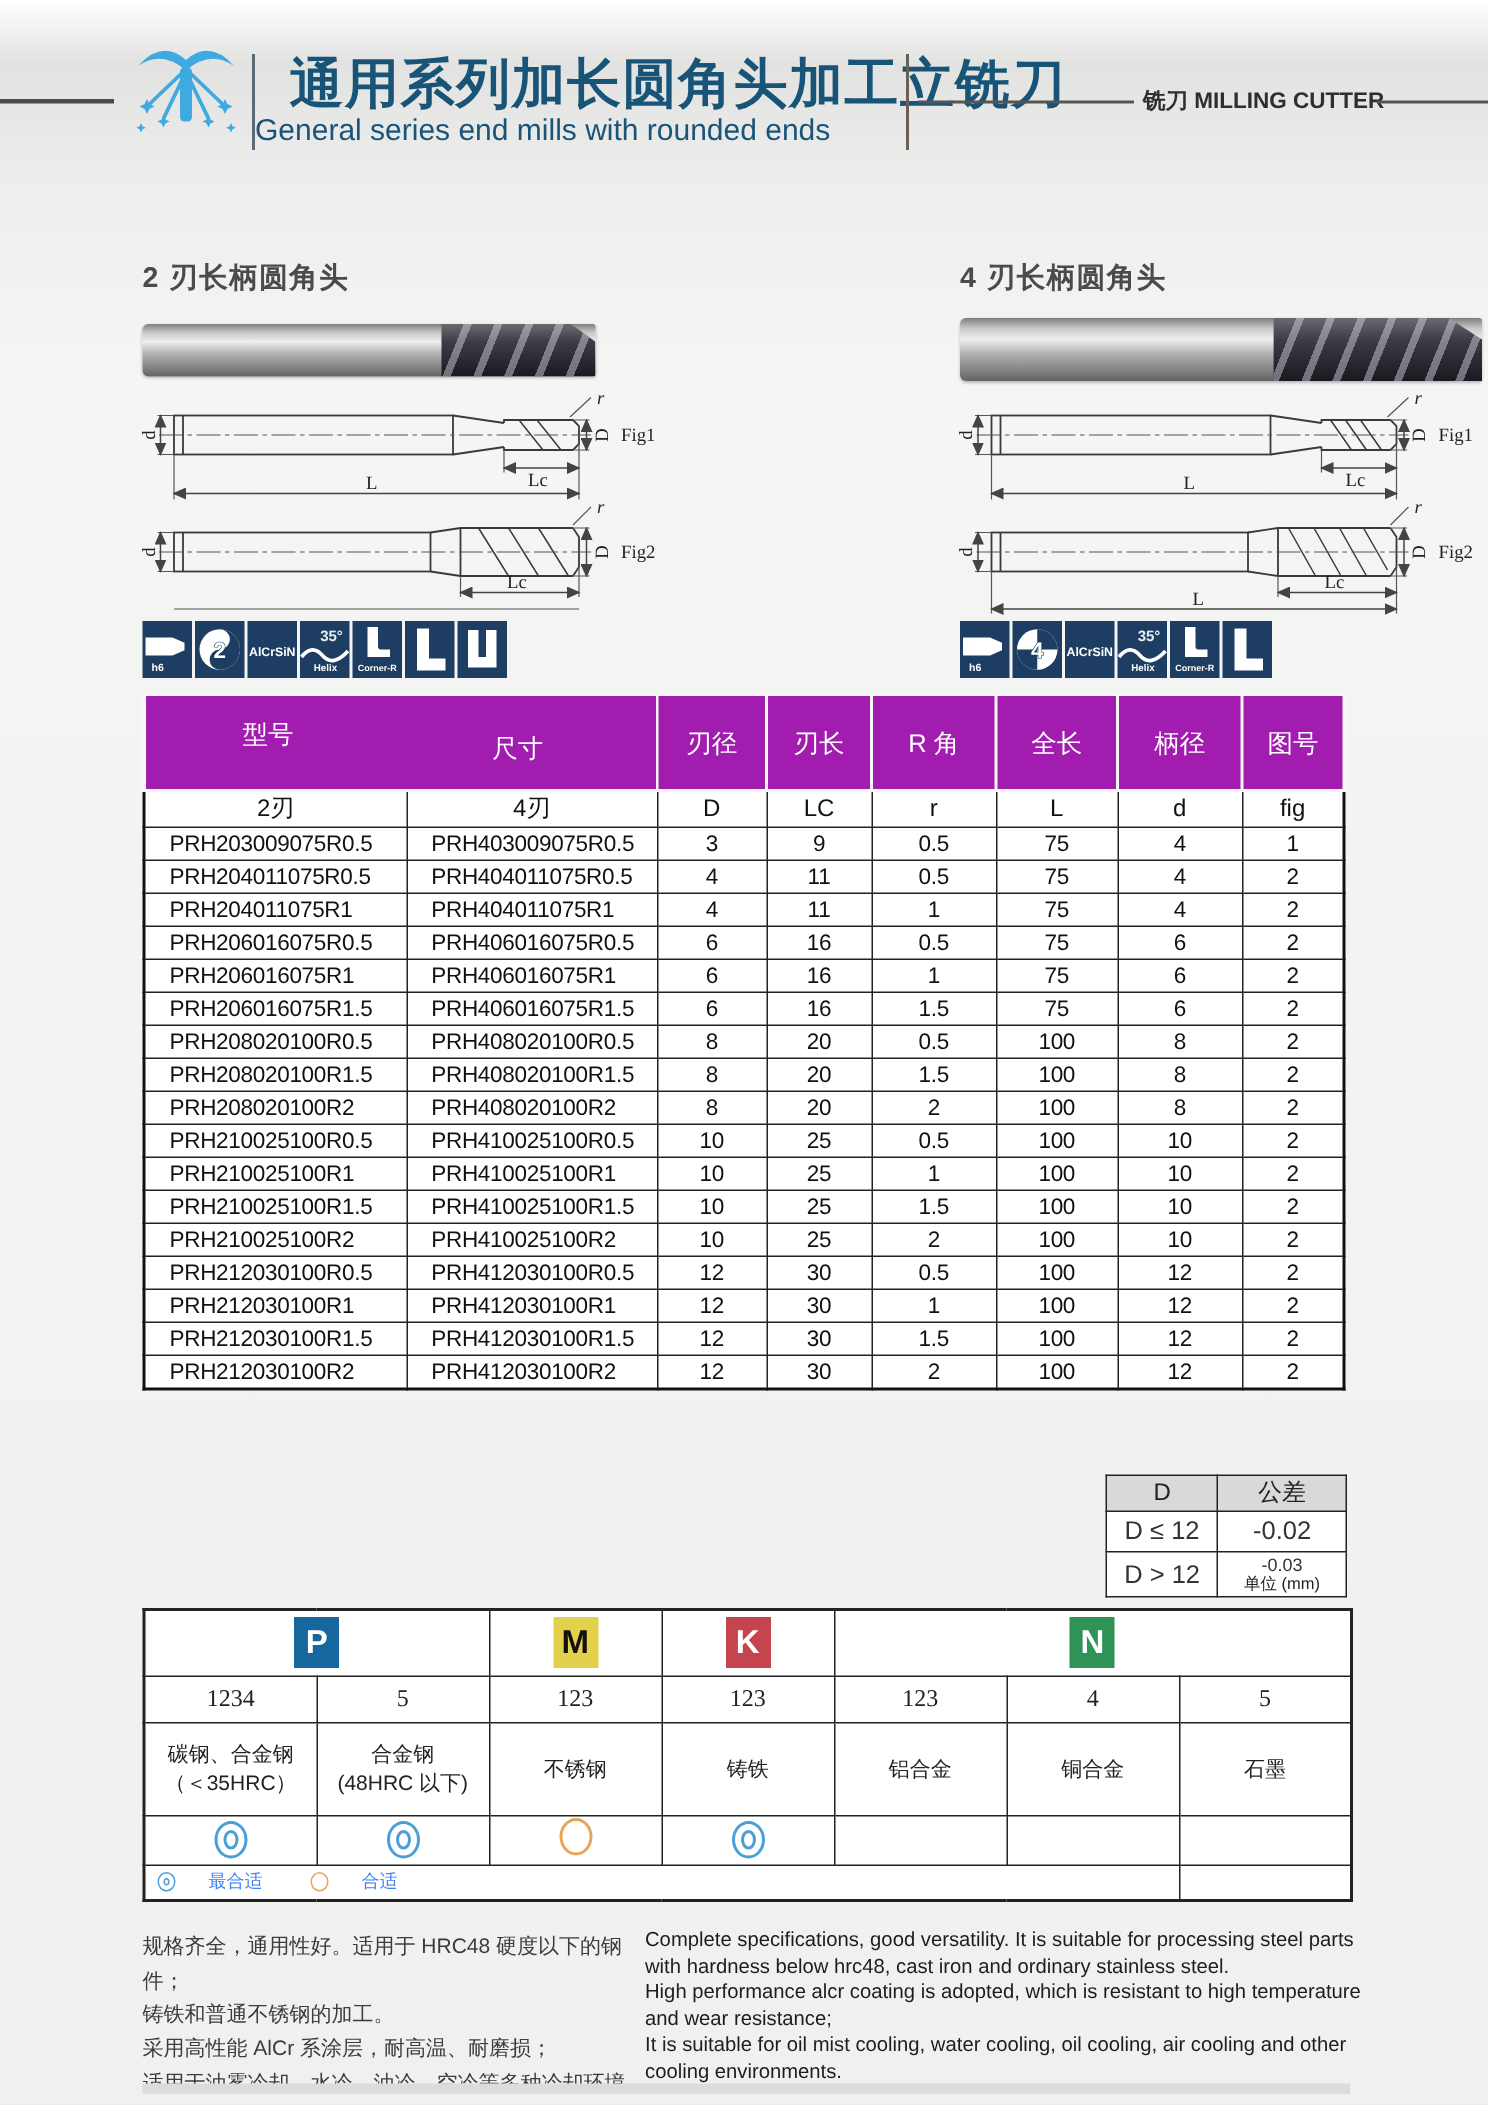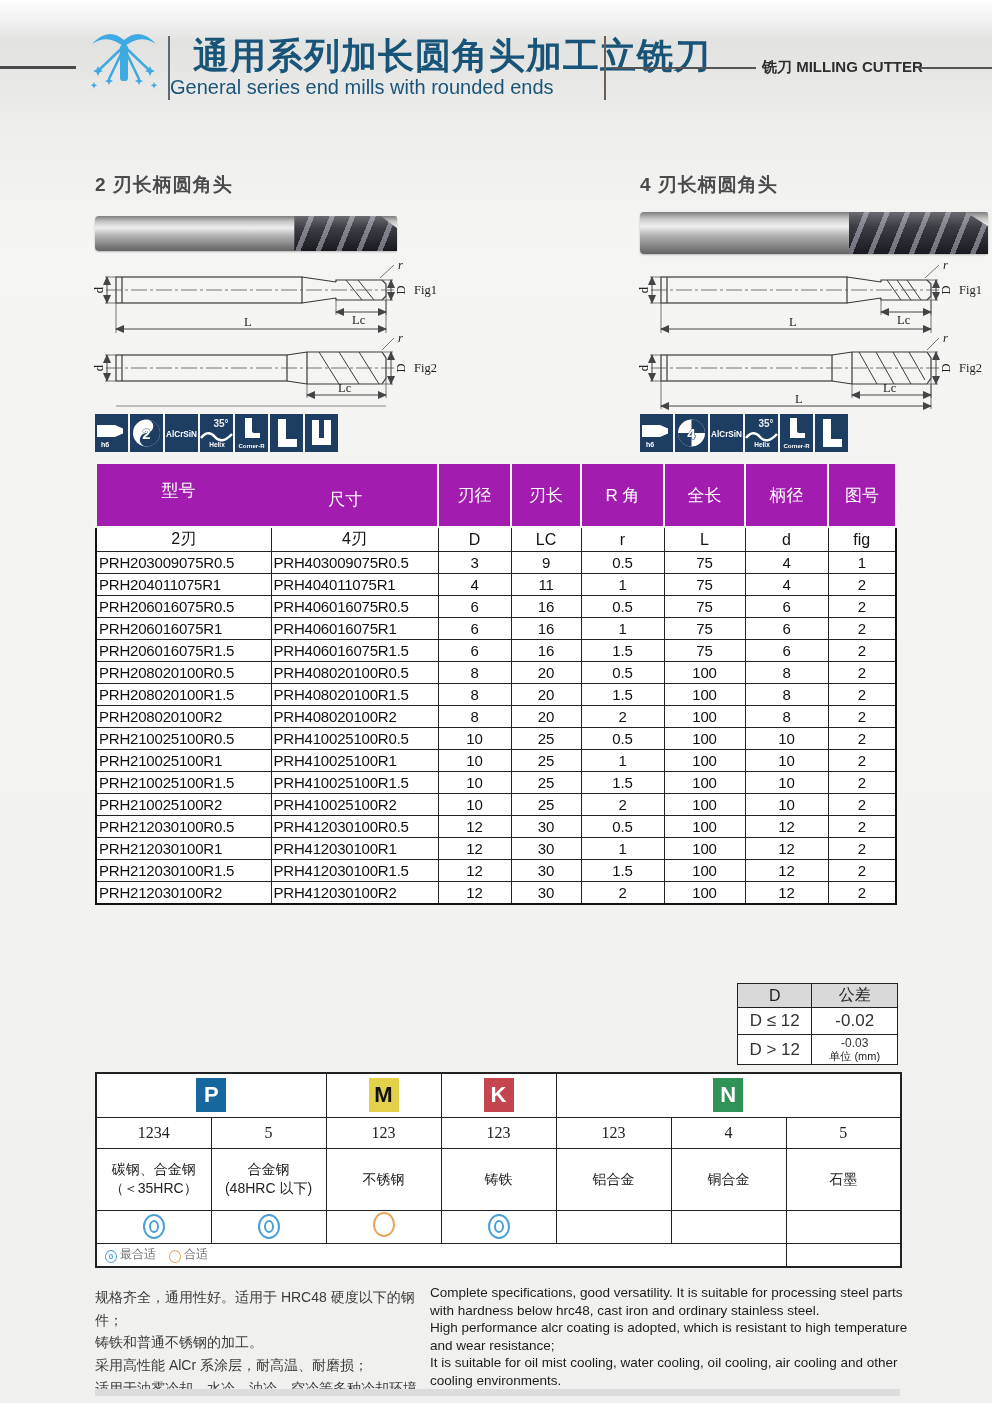--- a/index.html
+++ b/index.html
@@ -45,21 +45,21 @@
   .spec-wrap{position:absolute;left:95px;top:462px;}
   table.spec{border-collapse:collapse;width:800px;table-layout:fixed;background:#fff;border:2px solid #111;}
   .spec .head1 th{background:#a21caf;color:#fff;border:2px solid #f6f6f5;font-weight:normal;
                   font-size:17px;height:64px;vertical-align:middle;}
   .spec .corner{position:relative;background:#2d5f7c;
                 background-image:linear-gradient(to right top,rgba(0,0,0,0) calc(50% - 1px),#ffffff calc(50% - 1px),#ffffff calc(50% + 1px),rgba(0,0,0,0) calc(50% + 1px));}
   .spec .corner .lbl-model{position:absolute;left:24%;top:42%;transform:translate(-50%,-50%);font-size:17px;color:#fff;}
   .spec .corner .lbl-size{position:absolute;left:73%;top:56%;transform:translate(-50%,-50%);font-size:17px;color:#fff;}
   .spec .head2 td{height:23px;border:1px solid #222;text-align:center;font-size:16px;color:#111;margin-left:38px;}
   .spec tbody td{height:22px;border:1px solid #222;text-align:center;font-size:15px;color:#111;letter-spacing:-0.2px;}
-  .spec tbody td.model{text-align:left;padding-left:2px;}
+  .spec tbody td.model{text-align:left;padding-left:16px;}
   
   .tol-wrap{position:absolute;left:737px;top:983px;}
   table.tol{border-collapse:collapse;width:161px;background:#fff;border:1.5px solid #222;}
   .tol th{background:#d9d9d9;border:1px solid #222;font-weight:normal;font-size:16px;height:24px;color:#222;}
   .tol td{border:1px solid #222;text-align:center;font-size:17px;color:#333;height:27px;}
   .tol .sub{line-height:1.1;font-size:11px;padding:2px 0;}
   .tol .sub .v{display:block;font-size:12px;}
   .tol .sub .u{display:block;font-size:11px;color:#222;}
   
   .mat-wrap{position:absolute;left:95px;top:1072px;}
@@ -68,21 +68,21 @@
   .mat .brow th{height:44px;background:#fff;font-weight:normal;}
   .mat-badge{display:inline-block;width:30px;height:34px;line-height:34px;font-size:22px;font-weight:bold;text-align:center;}
   .mat-grade{height:31px;font-family:"Liberation Serif",serif;font-size:16px;color:#222;}
   .mat-name{height:62px;font-size:14px;color:#222;white-space:pre-line;line-height:1.35;}
   .mat-rating{height:33px;}
   .ring{display:inline-flex;align-items:center;justify-content:center;border-radius:50%;}
   .ring.best{width:22px;height:25px;border:2px solid #4a9fd6;}
   .ring.best .inner{width:10px;height:13px;border:2px solid #4a9fd6;border-radius:50%;}
   .ring.good{width:22px;height:25px;border:2px solid #e7a55c;}
   .legend-cell{height:24px;text-align:left !important;padding-left:8px;}
-  .legend{display:flex;align-items:flex-end;gap:3px;font-size:12px;color:#737373;}
+  .legend{display:flex;align-items:center;gap:22px;font-size:12px;color:#3b82f6;}
   .mini{display:inline-flex;align-items:center;justify-content:center;border-radius:50%;}
   .mini.best{width:12px;height:13px;border:1.5px solid #4a9fd6;}
   .mini.best i{width:4px;height:5px;border:1.5px solid #4a9fd6;border-radius:50%;}
   .mini.good{width:12px;height:13px;border:1.5px solid #e7a55c;margin-left:10px;}
   
   .desc-zh{position:absolute;left:95px;top:1286px;width:338px;font-size:14px;line-height:1.62;color:#3c3c3c;white-space:pre-line;}
   .desc-en{position:absolute;left:430px;top:1284px;width:562px;font-size:13.5px;line-height:1.3;color:#1d1d1d;white-space:pre-line;}
   .bottom-bar{position:absolute;left:95px;top:1389px;width:805px;height:7px;background:#dcdcdc;}
 </style>
 </head>
@@ -351,20 +351,30 @@
             <td class="model">PRH203009075R0.5</td>
             <td class="model">PRH403009075R0.5</td>
             <td class="num">3</td>
             <td class="num">9</td>
             <td class="num">0.5</td>
             <td class="num">75</td>
             <td class="num">4</td>
             <td class="num">1</td>
           </tr>
           <tr>
+            <td class="model">PRH204011075R0.5</td>
+            <td class="model">PRH404011075R0.5</td>
+            <td class="num">4</td>
+            <td class="num">11</td>
+            <td class="num">0.5</td>
+            <td class="num">75</td>
+            <td class="num">4</td>
+            <td class="num">2</td>
+          </tr>
+          <tr>
             <td class="model">PRH204011075R1</td>
             <td class="model">PRH404011075R1</td>
             <td class="num">4</td>
             <td class="num">11</td>
             <td class="num">1</td>
             <td class="num">75</td>
             <td class="num">4</td>
             <td class="num">2</td>
           </tr>
           <tr>

